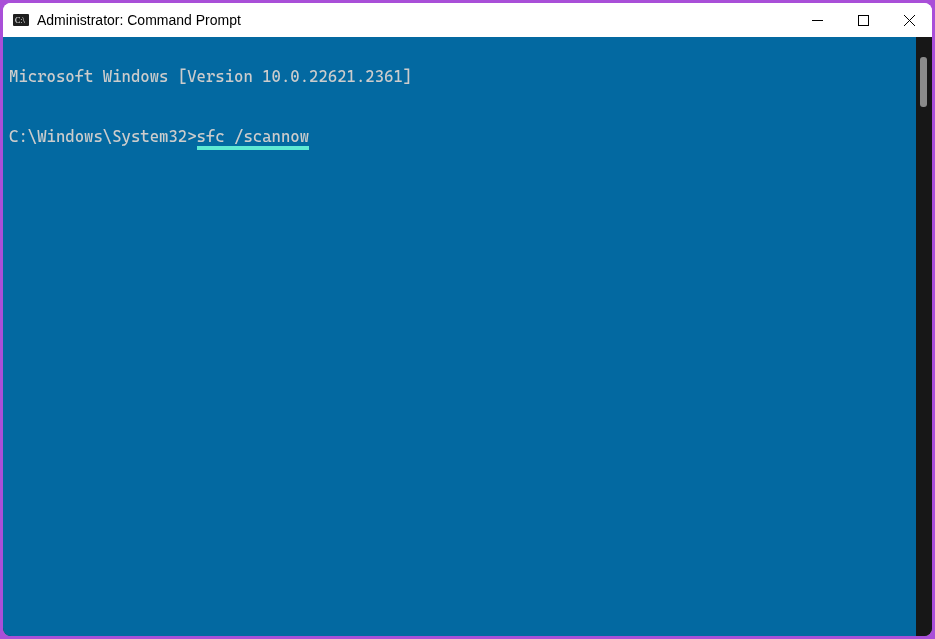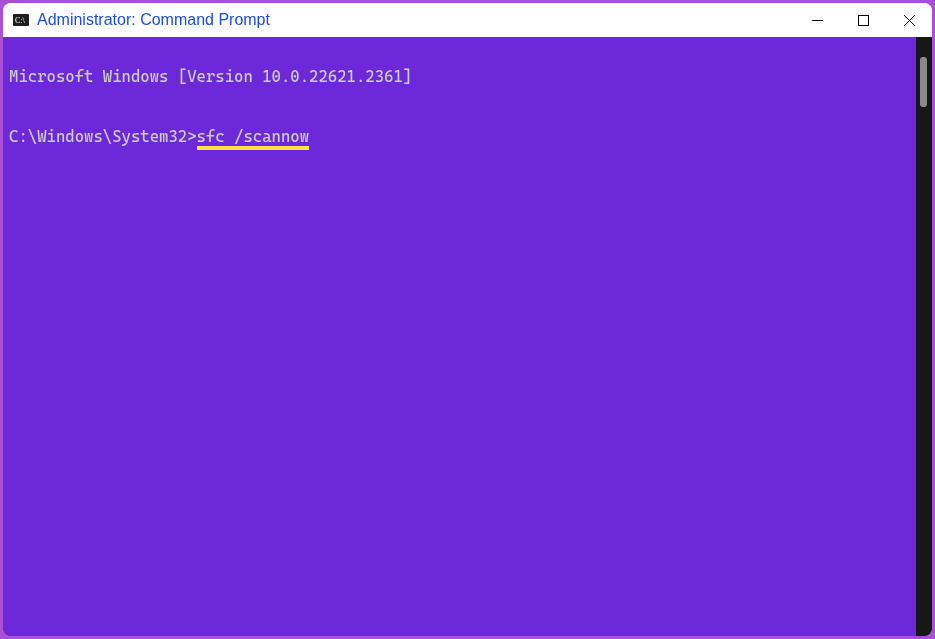--- a/index.html
+++ b/index.html
@@ -23,46 +23,46 @@
       padding-left:10px;
       user-select:none;
     }
     .app-icon {
       width:16px; height:16px;
       margin-right:8px;
       display:inline-flex; align-items:center; justify-content:center;
     }
     .app-icon svg { width:16px; height:16px; }
     .title-text {
-      font-size:16px; color:#1d4ed8;
+      font-size:14px; color:#000000;
       flex:0 0 auto;
     }
     .titlebar-spacer { flex:1; }
     .winbtn {
       width:46px; height:34px;
       display:flex; align-items:center; justify-content:center;
       color:#000; background:transparent; border:none;
     }
     .winbtn svg { width:11px; height:11px; }
     .winbtn.min svg { height:1px; }
     .client {
       flex:1; display:flex; background:#0c0c0c;
       position:relative;
     }
     .console {
-      flex:1; background:#6d28d9; color:#cccccc;
+      flex:1; background:#0369a1; color:#cccccc;
       font-family:Consolas,"Cascadia Mono","Courier New",monospace;
       font-size:16px; line-height:20px;
       padding:10px 0 0 6px;
       white-space:pre;
       overflow:hidden;
     }
     .console-line { display:block; }
     .cmd-highlight {
-      border-bottom:4px solid #fde047;
+      border-bottom:4px solid #5eead4;
       padding-bottom:0px;
     }
     .scrollbar {
       width:16px; background:#171717;
       position:relative;
     }
     .scrollthumb {
       position:absolute; top:20px; left:4px;
       width:7px; height:50px;
       background:#8a8a8a; border-radius:3px;

